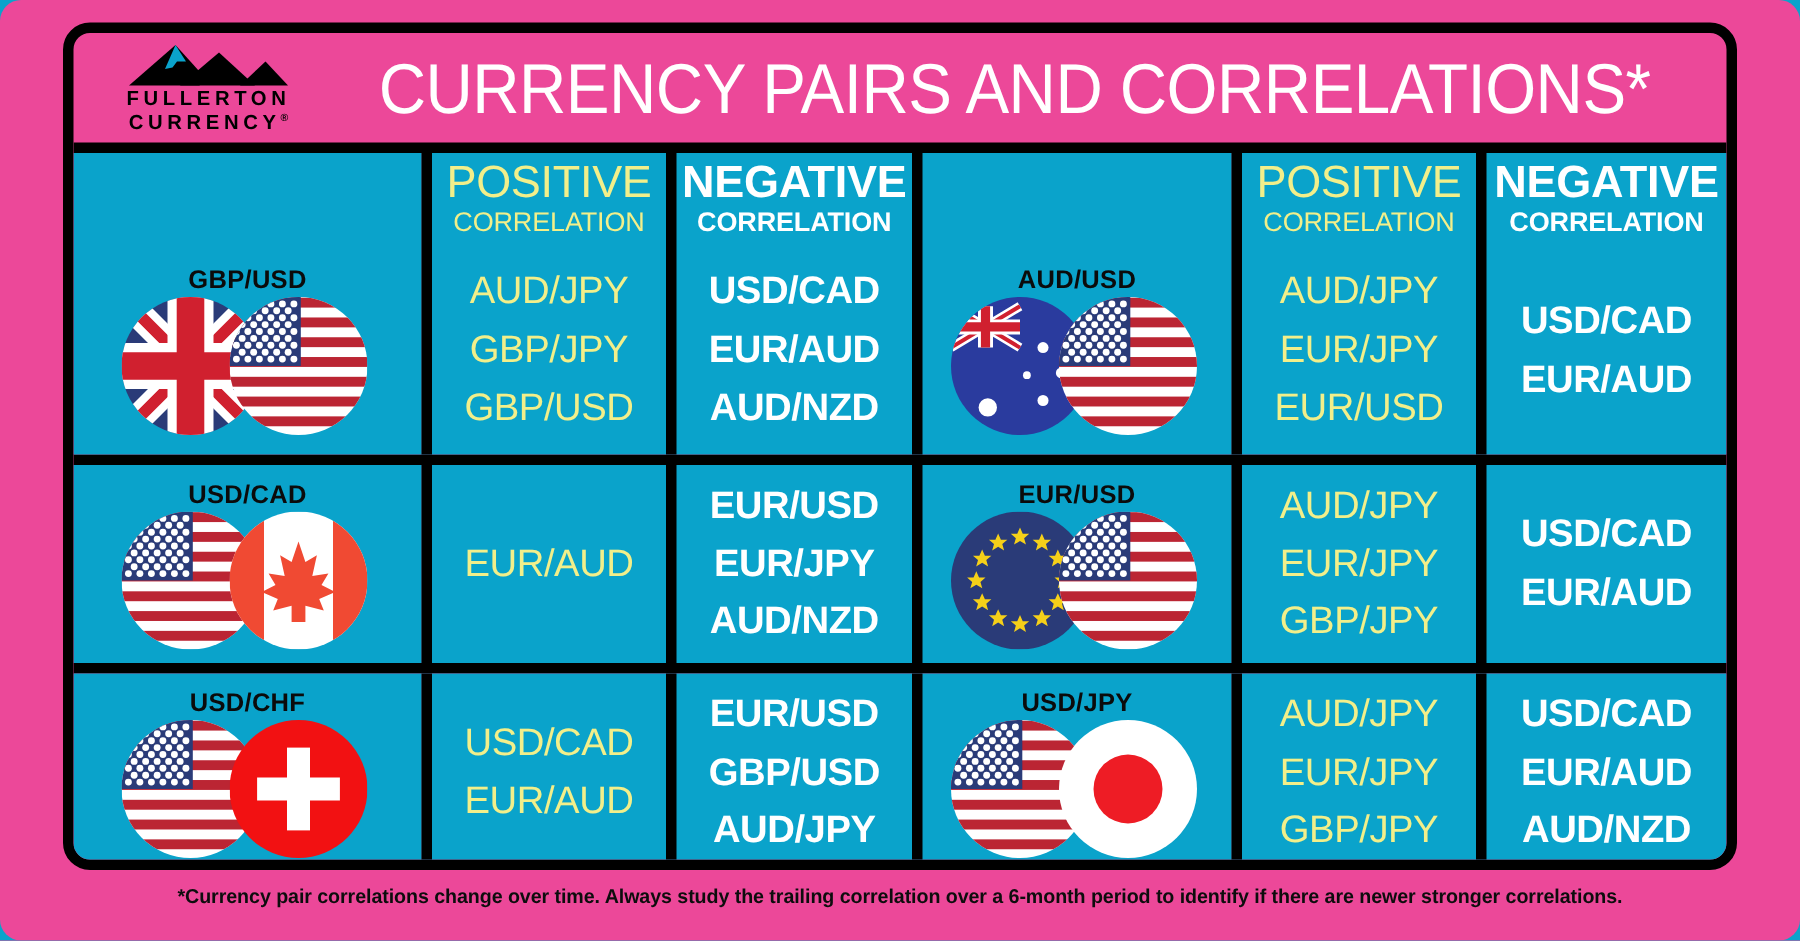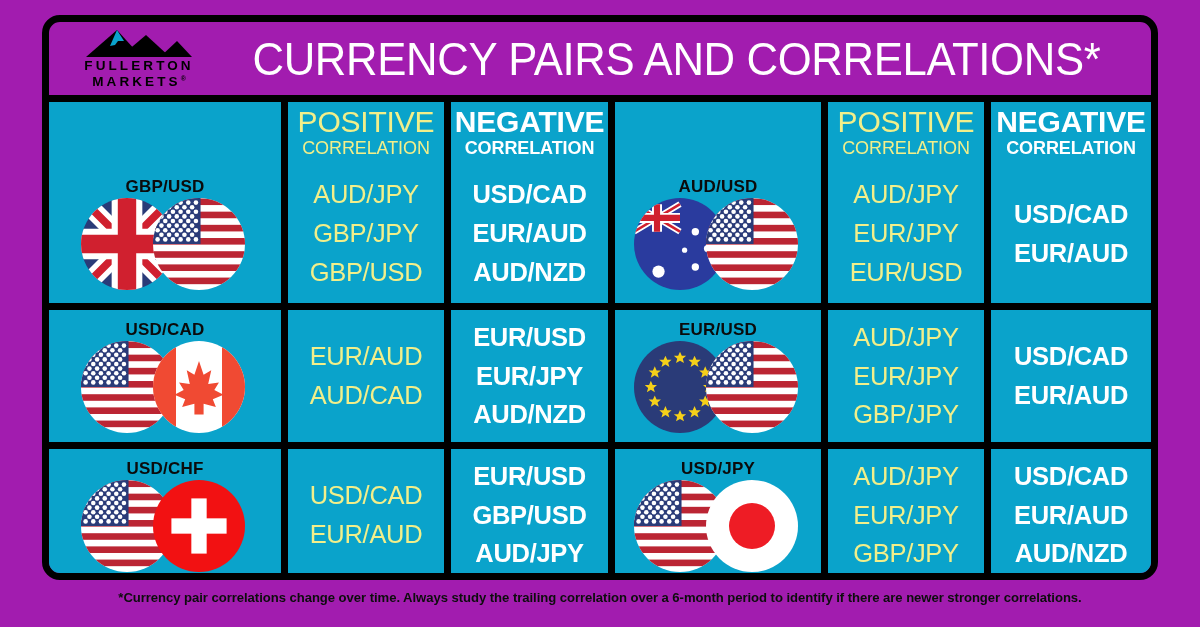--- a/index.html
+++ b/index.html
@@ -10,21 +10,22 @@
     width: 1200px;
     height: 627px;
     background: #0aa3cb;
     font-family: "Liberation Sans", sans-serif;
     overflow: hidden;
   }
   .page {
     position: relative;
     width: 1200px;
     height: 627px;
-    background: #a21caf;
+    background: #ec4899;
+    border-radius: 14px;
   }
 
   
   .frame {
     position: absolute;
     left: 42px;
     top: 15px;
     width: 1116px;
     height: 565px;
     border: 7px solid #000;
@@ -203,21 +204,21 @@
       <div class="logo">
         <span class="logo-mark">
           <svg viewBox="0 0 110 30" width="110" height="30" xmlns="http://www.w3.org/2000/svg">
             <path d="M2 29 L33 2 L52 23 L49 29 Z" fill="#000"></path>
             <path d="M26 18 L33 2 L40 13 L34 13 L31 17 Z" fill="#0aa3cb"></path>
             <path d="M36 29 L62 7 L86 29 Z" fill="#000"></path>
             <path d="M76 29 L93 13 L108 29 Z" fill="#000"></path>
           </svg>
         </span>
         <span class="logo-word">FULLERTON</span>
-        <span class="logo-word-2"><span>MARKETS</span><span class="logo-reg">®</span></span>
+        <span class="logo-word-2"><span>CURRENCY</span><span class="logo-reg">®</span></span>
       </div>
       <div class="main-title">CURRENCY PAIRS AND CORRELATIONS*</div>
     </div>
 
     <div class="grid">
 
       <div class="row hdr">
         <div class="cell c-pair"></div>
         <div class="cell c-pos">
           <span class="hdr-main pos-color">POSITIVE</span>
@@ -505,21 +506,20 @@
 <rect width="60" height="60" fill="#fff"></rect>
 <rect width="15" height="60" fill="#f04a33"></rect>
 <rect x="45" width="15" height="60" fill="#f04a33"></rect>
 <path d="M30 13 L33 22 L38 19 L36 28 L43 27 L40 32 L46 35 L39 38 L41 43 L33 41 L33 48 H27 L27 41 L19 43 L21 38 L14 35 L20 32 L17 27 L24 28 L22 19 L27 22 Z" fill="#f04a33"></path>
                   </svg></span>
     </span>
   </div>
     <div class="cell c-pos">
     <div class="corr-list pos-color">
                 <div>EUR/AUD</div>
-                <div>AUD/CAD</div>
               </div>
   </div>
     <div class="cell c-neg">
     <div class="corr-list neg-color">
                 <div>EUR/USD</div>
                 <div>EUR/JPY</div>
                 <div>AUD/NZD</div>
               </div>
   </div>
     <div class="cell c-pair2">

